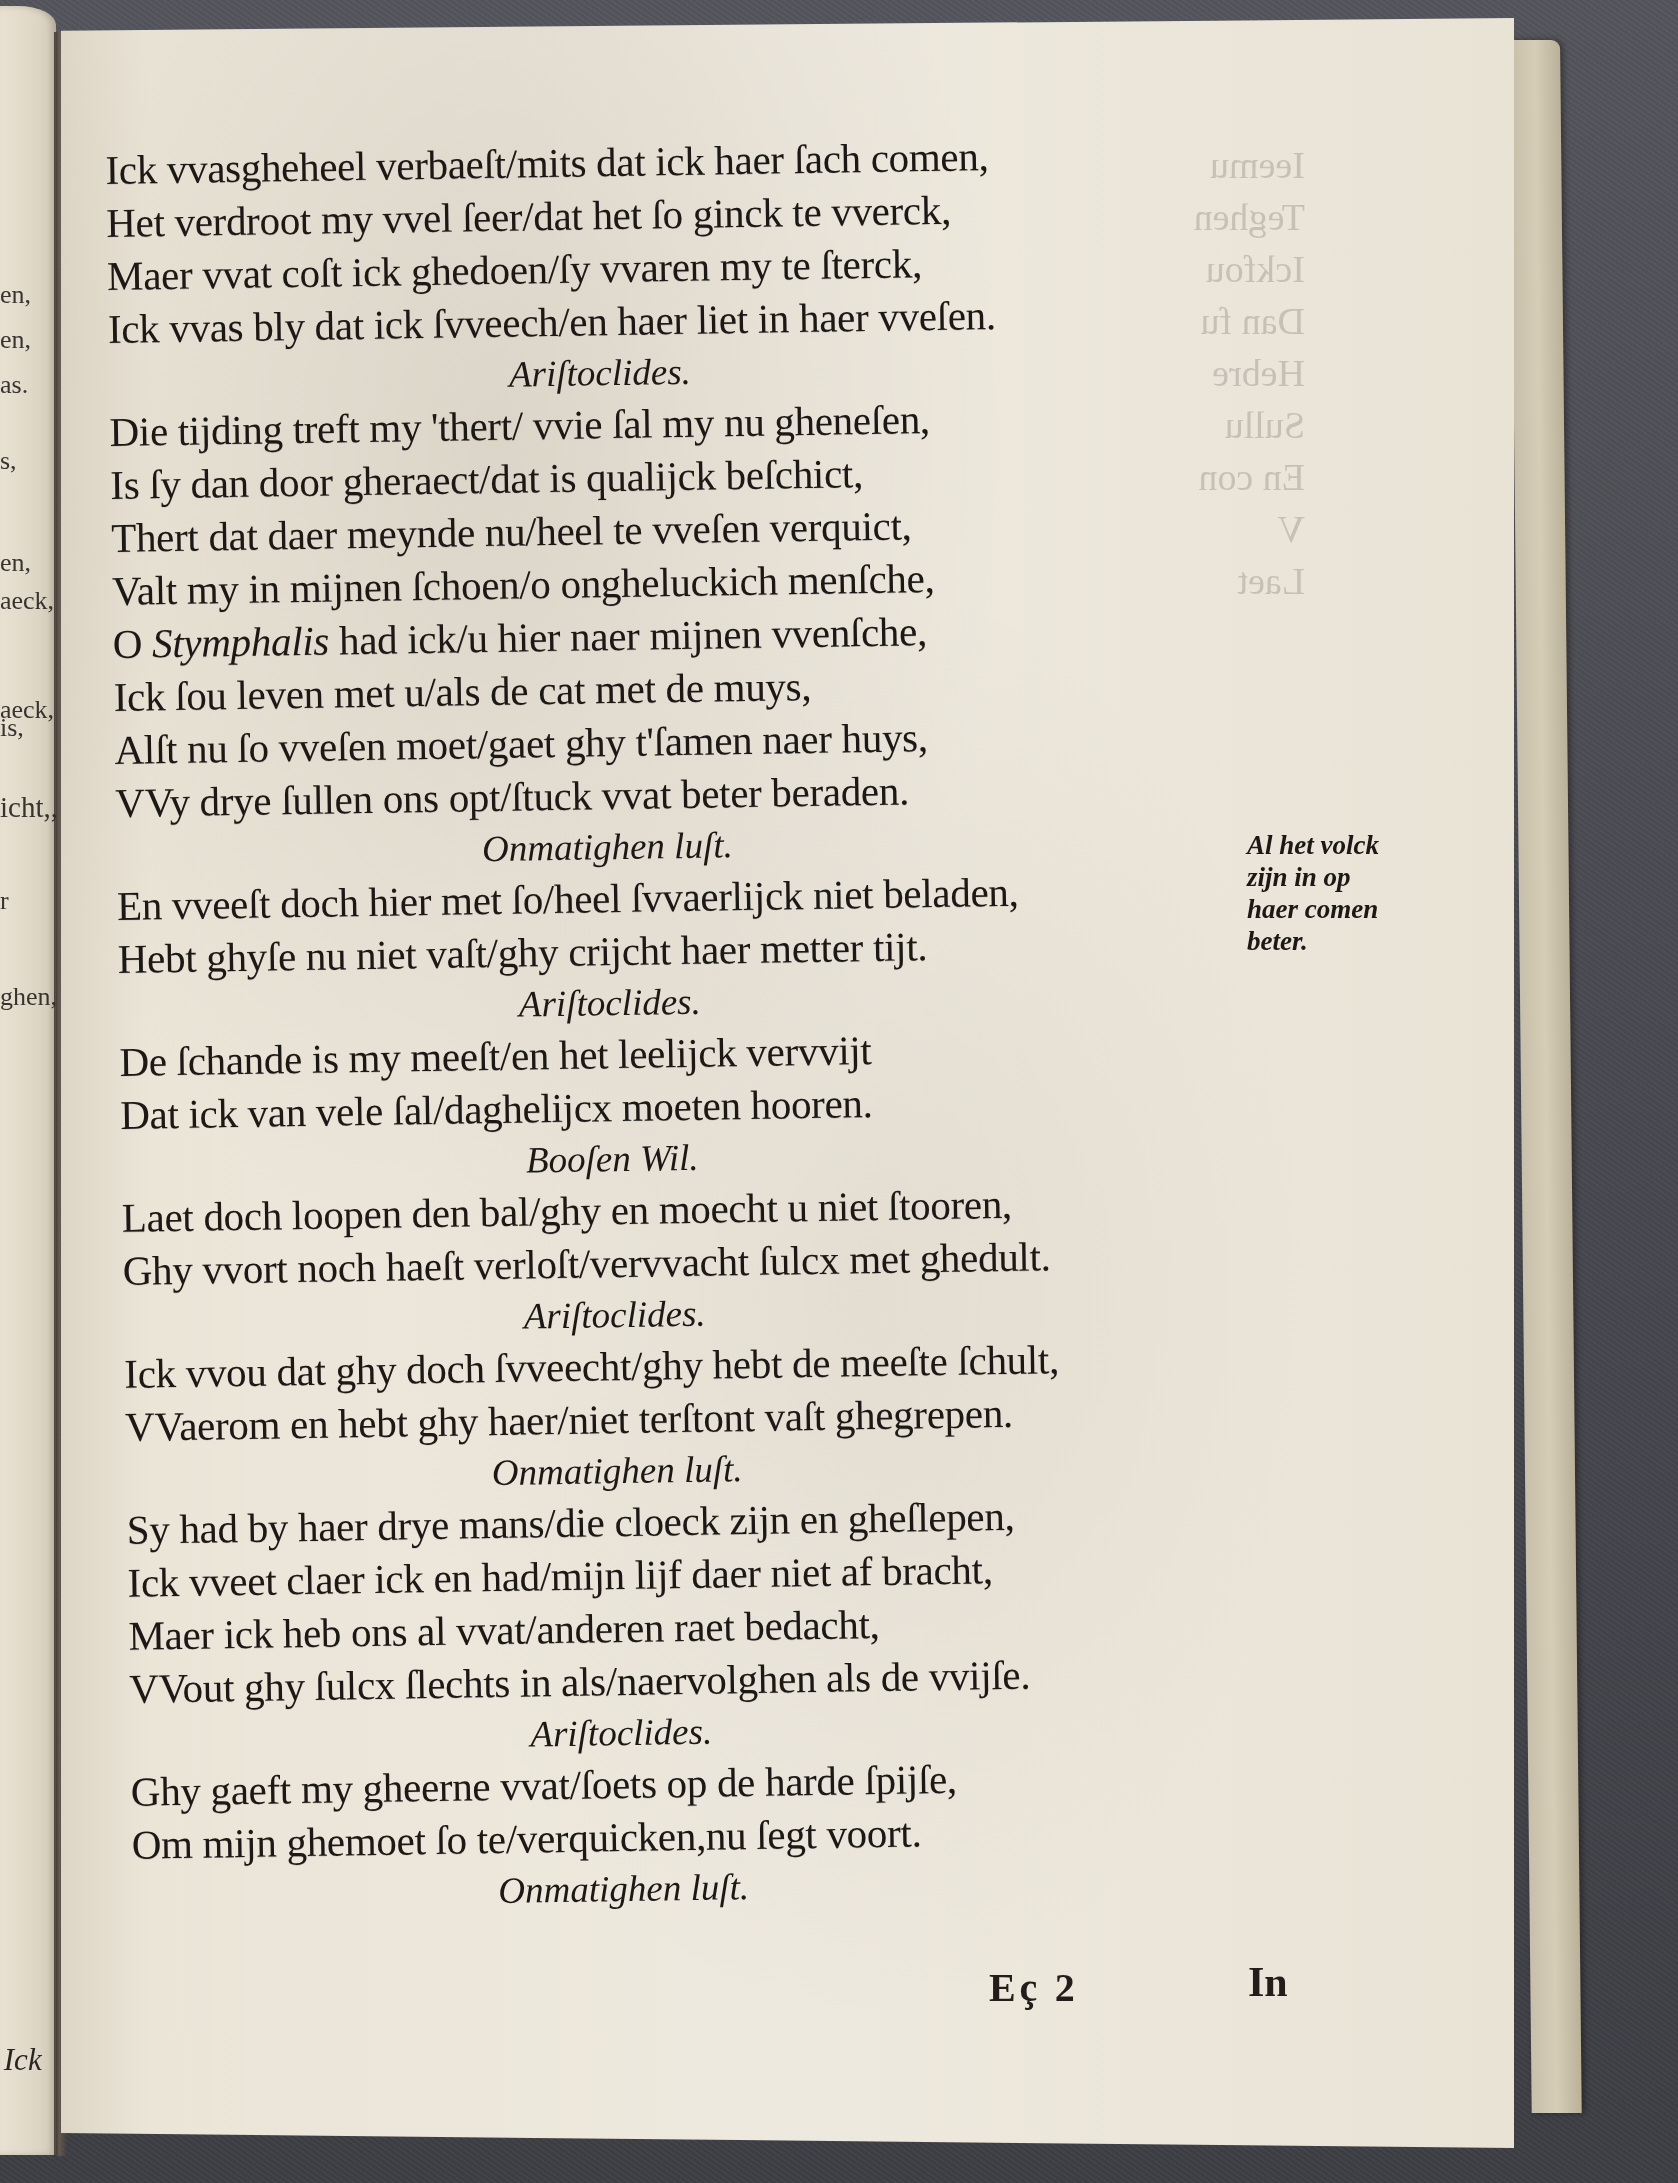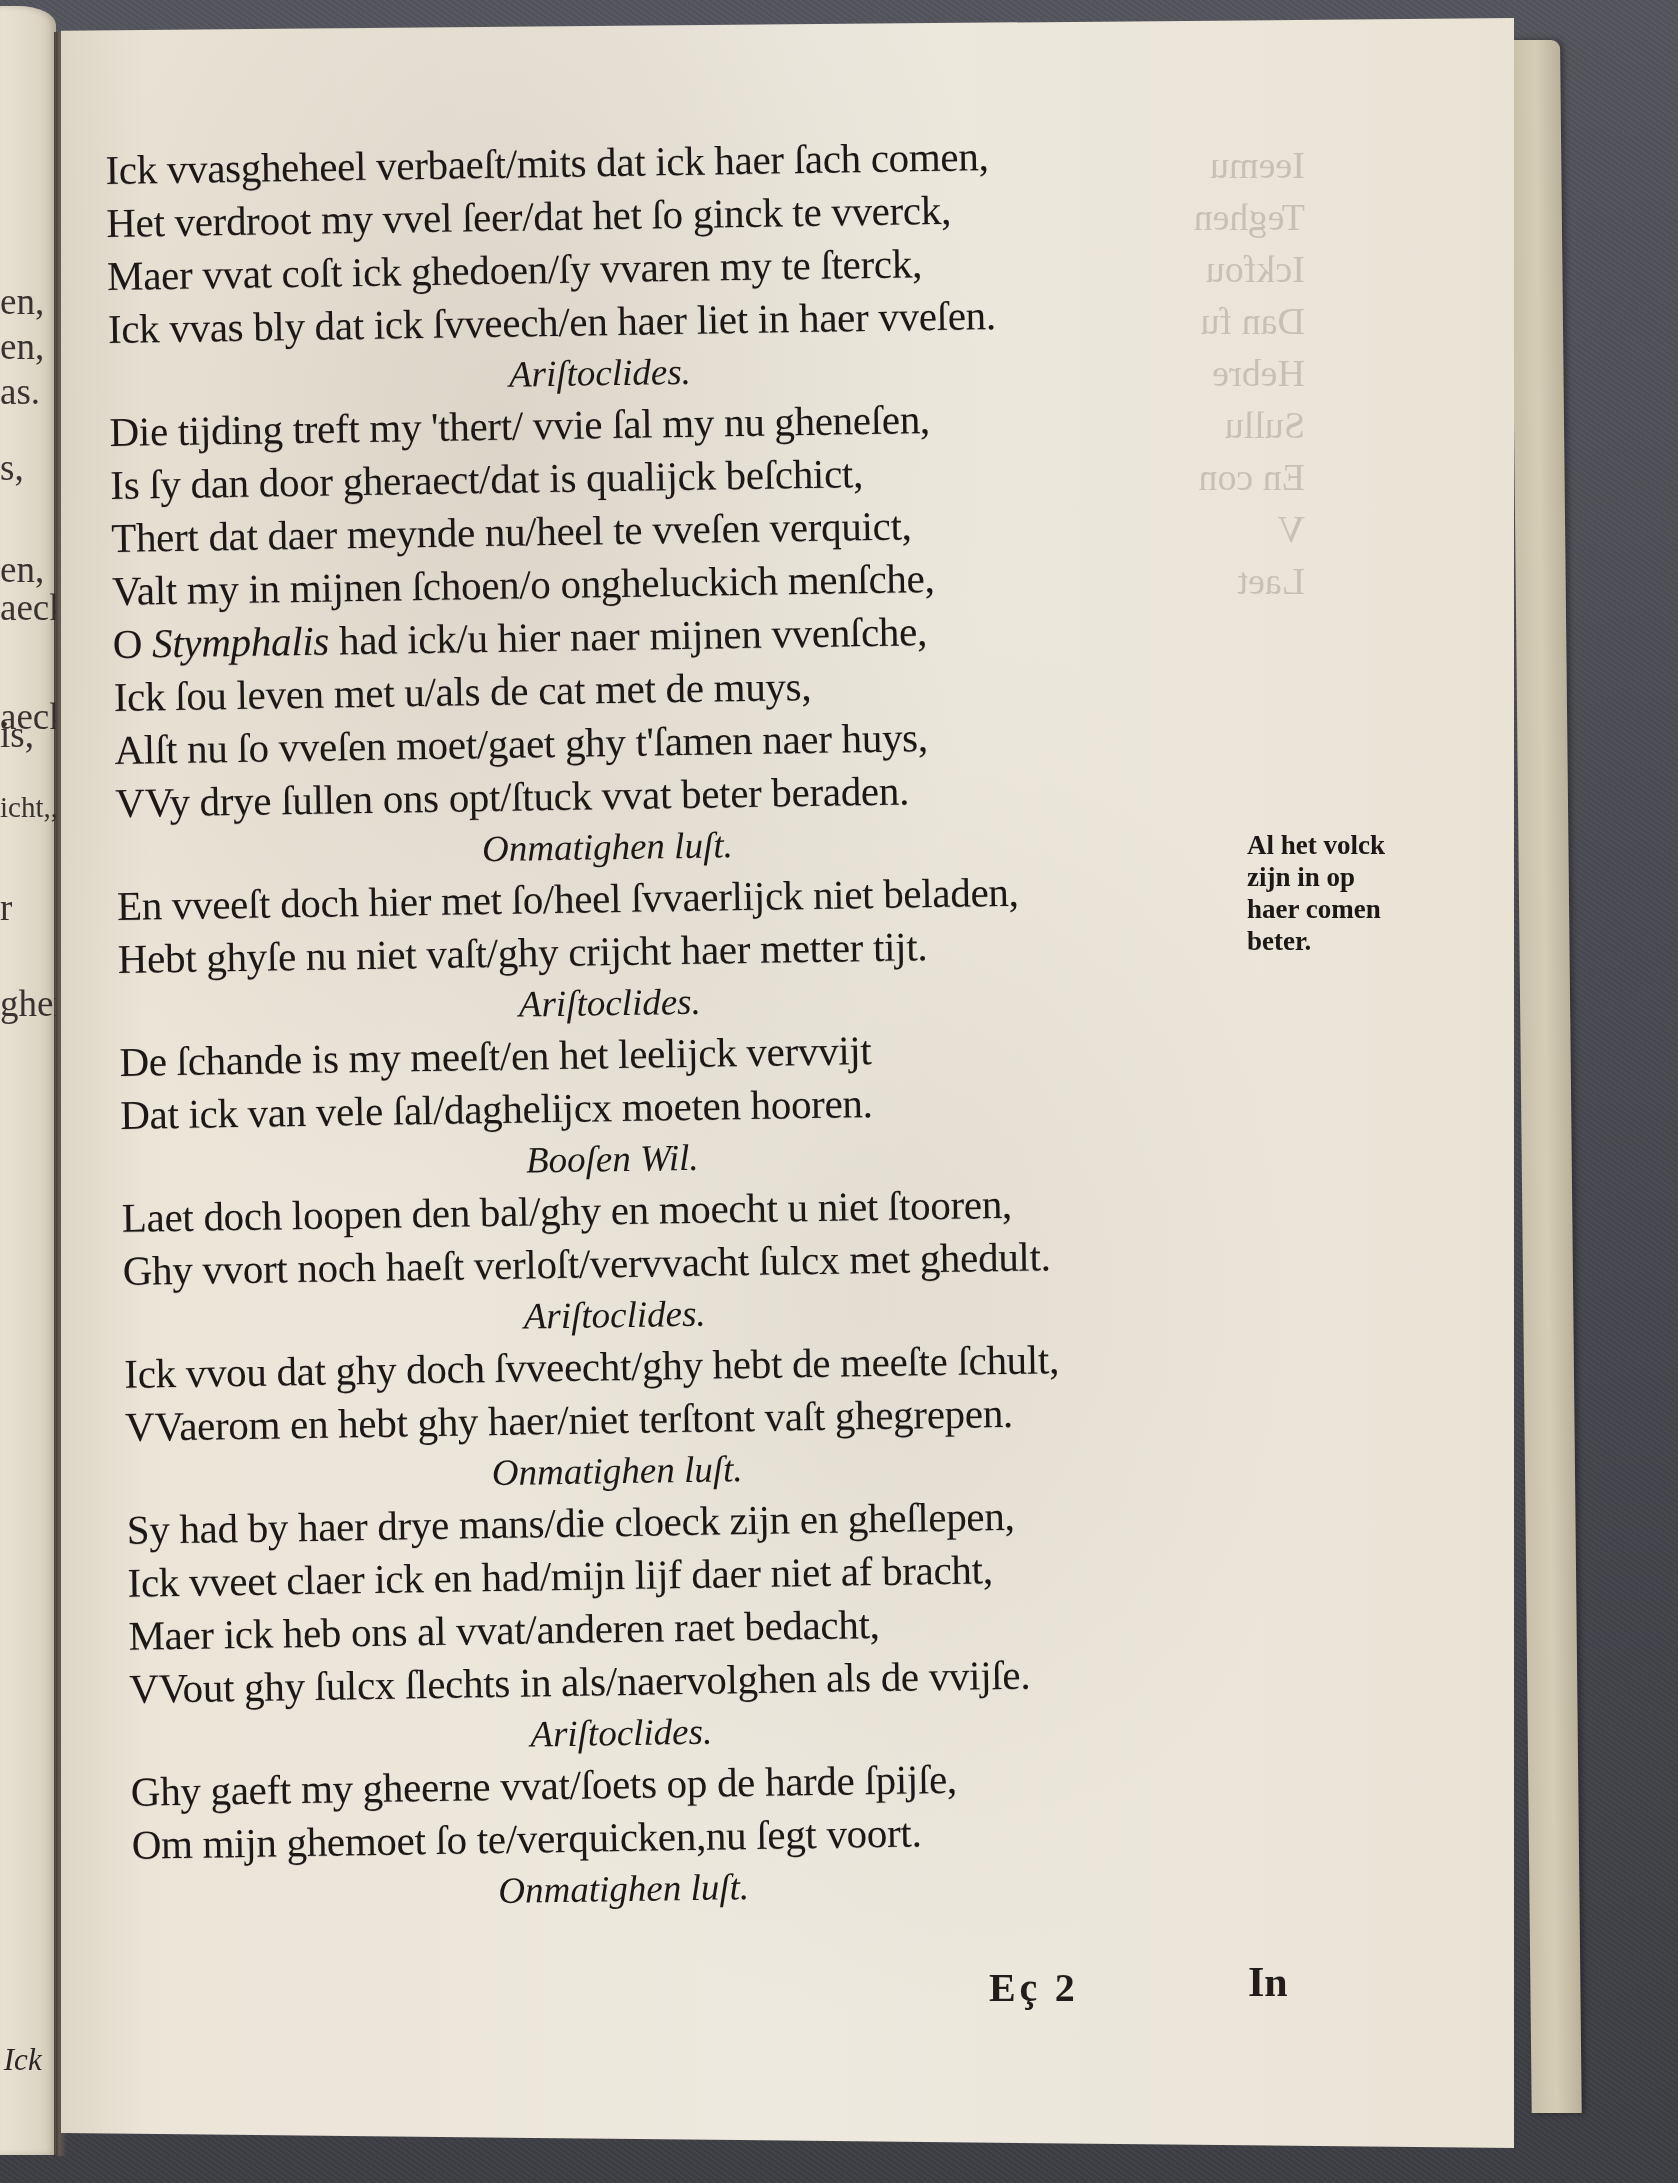--- a/index.html
+++ b/index.html
@@ -30,21 +30,21 @@
       width: 56px;
       height: 2149px;
       background: linear-gradient(90deg, #e9e2d3 0%, #ddd5c4 70%, #cfc6b3 100%);
       border-top-right-radius: 38px 19px;
       box-shadow: inset -3.8px 0 6.4px rgba(0,0,0,0.15);
       overflow: hidden;
     }
     .left-page .frag {
       position: absolute;
       left: 0;
-      font-size: 37px;
+      font-size: 26px;
       color: #2a2523;
       white-space: nowrap;
       font-family: "Liberation Serif", serif;
       opacity: 0.92;
     }
     .left-page .catch {
       position: absolute;
       left: 3.8px;
       bottom: 77px;
       font-size: 31px;
@@ -127,20 +127,21 @@
       padding-left: 12.8px;
       white-space: nowrap;
     }
     .verse .ital { font-style: italic; }
     .marginal-note {
       position: absolute;
       left: 1247px;
       top: 829px;
       font-size: 27px;
       line-height: 32px;
+      font-style: italic;
       font-weight: bold;
       color: #1c1816;
       font-family: "Liberation Serif", serif;
       white-space: nowrap;
     }
     .signature {
       position: absolute;
       left: 957px;
       top: 1964px;
       font-size: 40px;

